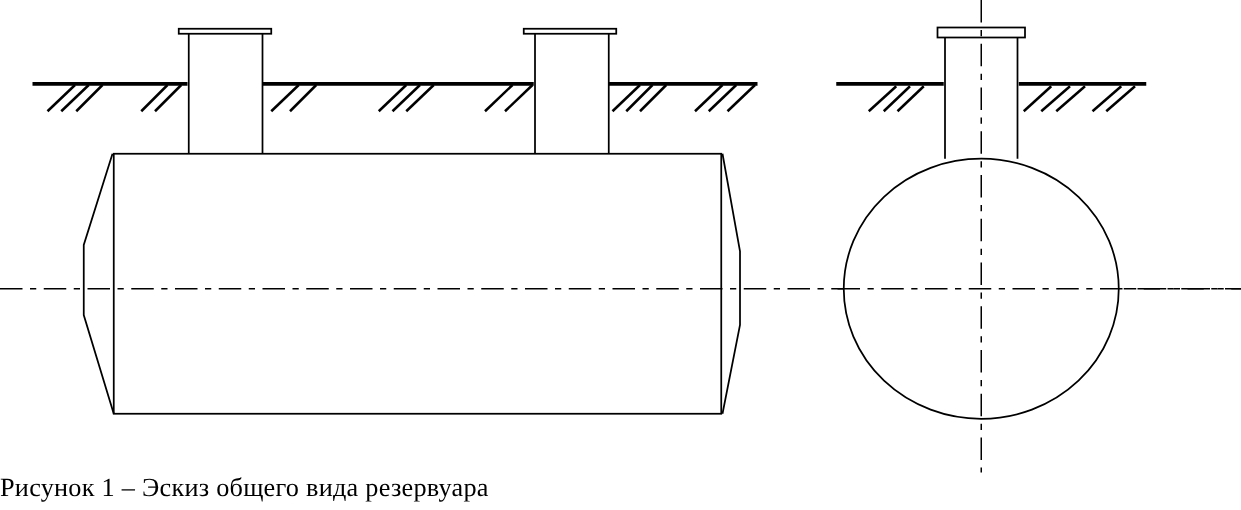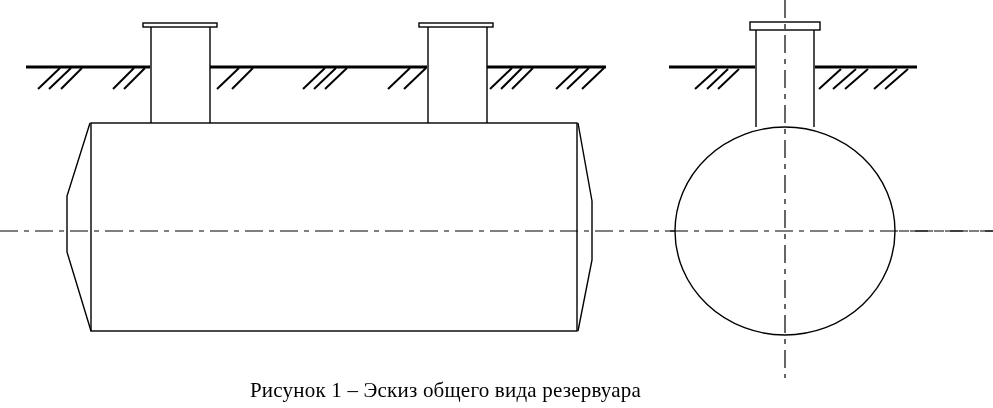--- a/index.html
+++ b/index.html
@@ -18,21 +18,20 @@
       left: 0;
       top: 0;
       width: 993px;
       height: 408px;
     }
     .caption {
       position: absolute;
       left: 0;
       top: 378px;
       width: 891px;
-      text-align: center;
       font-family: "Liberation Serif", "DejaVu Serif", serif;
       font-size: 21px;
       color: #000000;
       letter-spacing: 0.2px;
     }
   </style>
 </head>
 <body>
 
 <svg id="drawing" viewBox="0 0 993 408" xmlns="http://www.w3.org/2000/svg">

